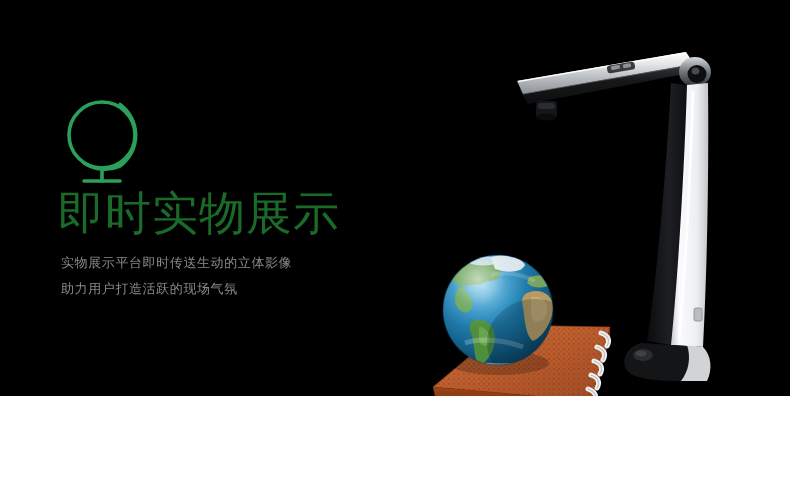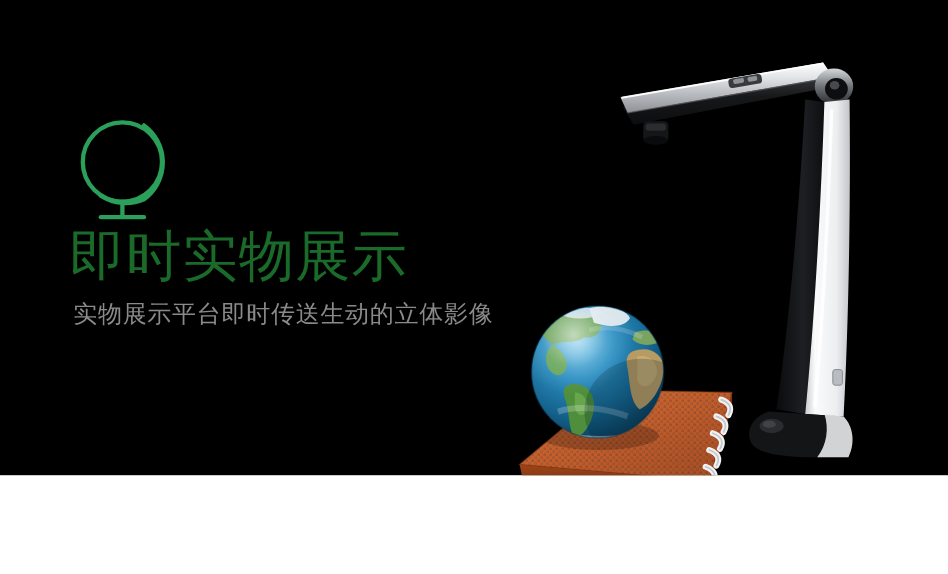--- a/index.html
+++ b/index.html
@@ -11,21 +11,21 @@
   
   #text-block{position:absolute;left:0;top:0;width:440px;height:420px;}
 
   #globe-icon{position:absolute;left:58px;top:97px;width:104px;height:92px;}
 
   #headline{position:absolute;left:58px;top:186px;
             font-size:46px;line-height:54px;font-weight:400;
             color:#1a6b29;letter-spacing:1px;white-space:nowrap;}
 
   #body-copy{position:absolute;left:61px;top:250px;width:350px;}
-  .body-line{font-size:20px;line-height:25.5px;color:#8a8a8a;
+  .body-line{font-size:13px;line-height:25.5px;color:#8a8a8a;
              letter-spacing:.6px;white-space:nowrap;}
 
   
   #product{position:absolute;left:395px;top:25px;width:395px;height:395px;}
 
   
   #dashed-rule{position:absolute;left:25px;top:473px;width:740px;height:0;
                border-top:2px dashed #9e0b13;}
 </style>
 </head>
@@ -48,20 +48,21 @@
           <path d="M 44 71 L 44 84"></path>
           <path d="M 26 84 L 62 84"></path>
         </g>
       </svg>
     </div>
 
     <div id="headline">即时实物展示</div>
 
     <div id="body-copy">
       <div class="body-line">实物展示平台即时传送生动的立体影像</div>
+      <div class="body-line">助力用户打造活跃的现场气氛</div>
     </div>
 
   </div>
 
   <div id="product">
     <svg viewBox="0 0 395 395" width="395" height="395" aria-hidden="true">
       <defs>
 
         <linearGradient id="gArmTop" x1="0" y1="0" x2="0" y2="1">
           <stop offset="0" stop-color="#ffffff"></stop>

